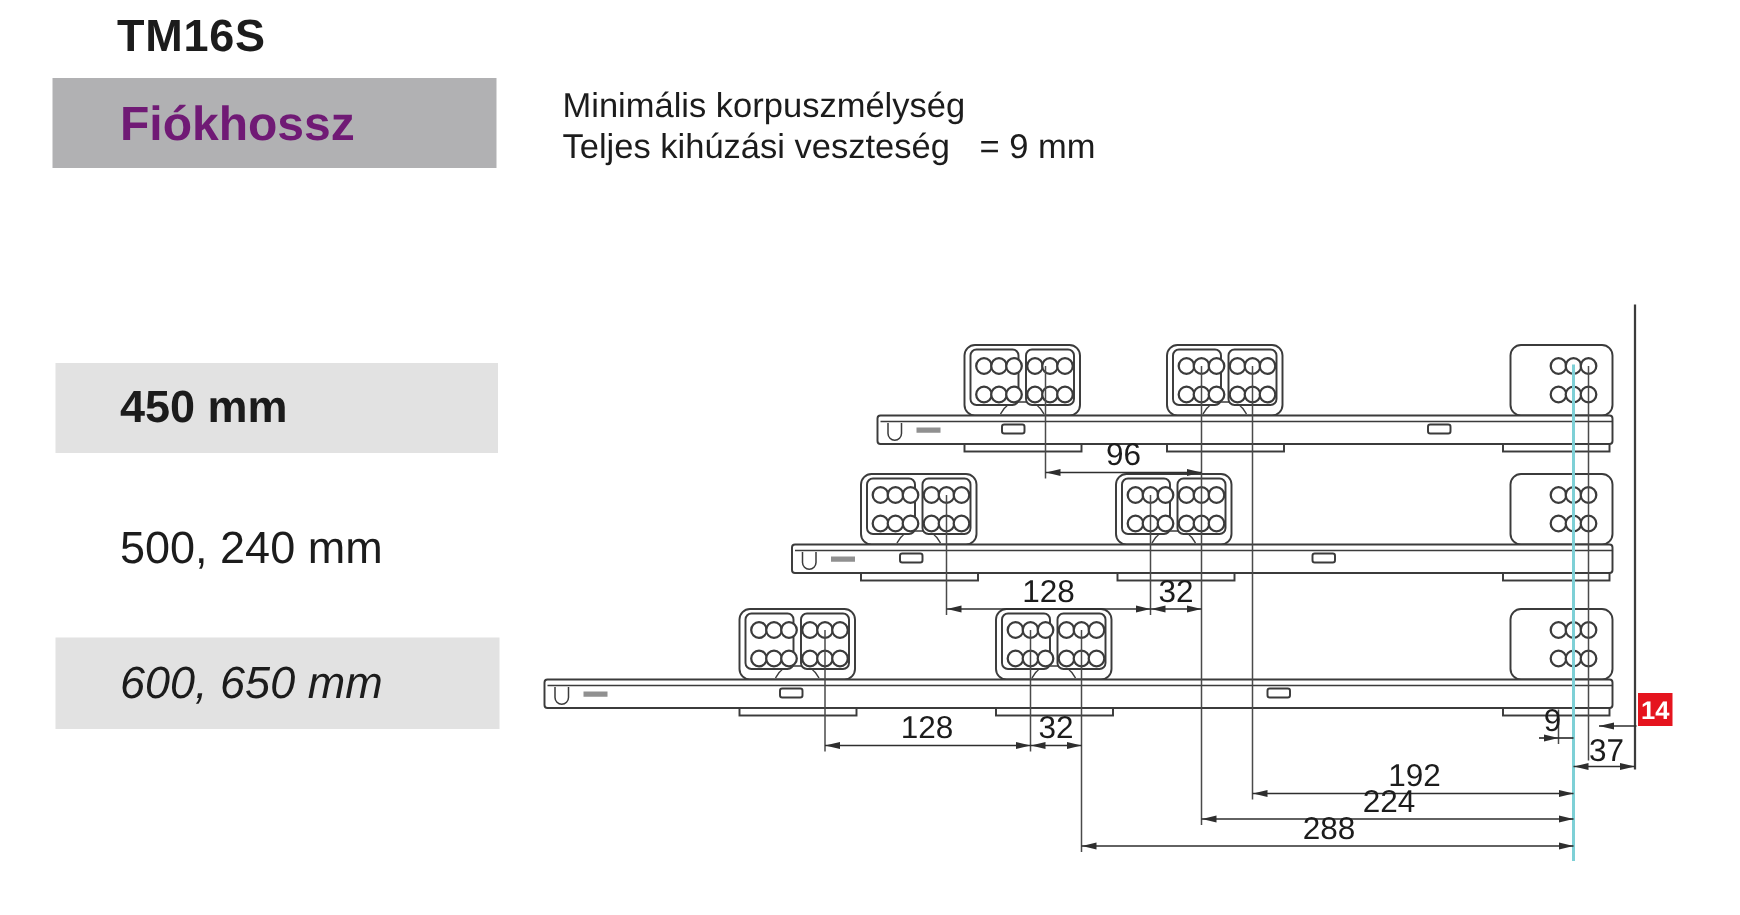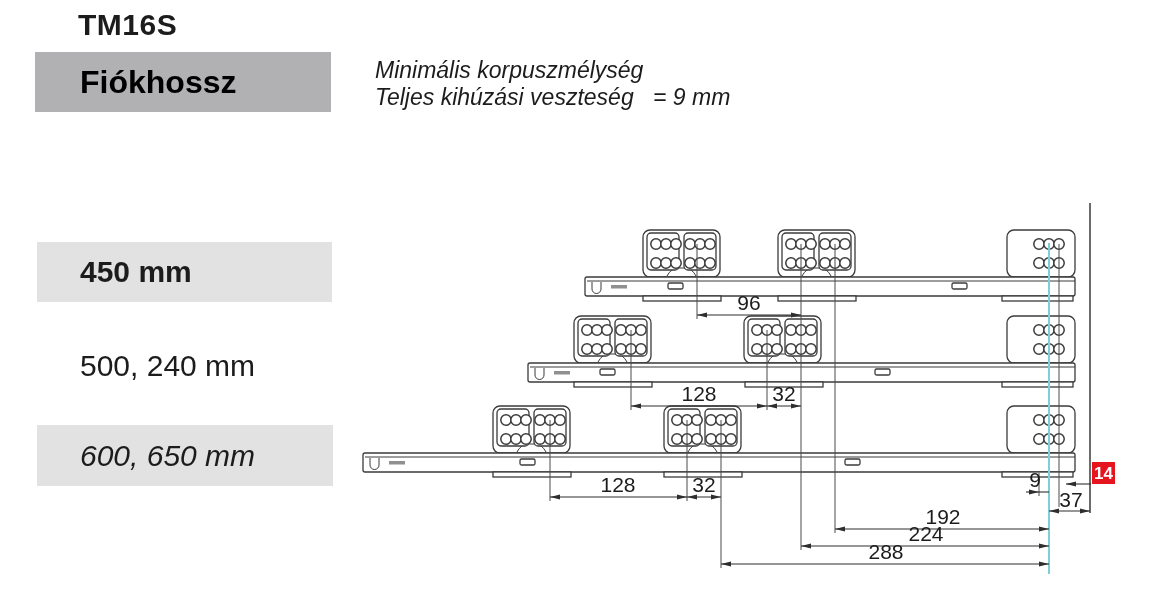--- a/index.html
+++ b/index.html
@@ -1,22 +1,22 @@
 <!DOCTYPE html>
 <html><head>
 <meta charset="utf-8">
 <style>
   html,body{margin:0;padding:0;background:#ffffff;}
   #page{position:relative;width:1160px;height:610px;background:#fff;overflow:hidden;
         font-family:"Liberation Sans",sans-serif;color:#1c1c1c;}
   .abs{position:absolute;}
   #title{left:78px;top:8px;font-size:30px;font-weight:700;letter-spacing:.5px;}
   #hdr-box{left:35px;top:52px;width:296px;height:60px;background:#b1b1b3;}
-  #hdr-label{left:80px;top:52px;height:60px;line-height:60px;font-size:32px;font-weight:700;color:#000000;}
-  #specs{left:375px;top:57px;font-size:23px;line-height:27px;font-style:italic;}
+  #hdr-label{left:80px;top:52px;height:60px;line-height:60px;font-size:32px;font-weight:700;color:#701a75;}
+  #specs{left:375px;top:57px;font-size:23px;line-height:27px;}
   .spec-row{display:flex;}
   .spec-label{width:278px;}
   .row-label{font-size:30px;}
   #row1-box{left:37px;top:242px;width:295px;height:60px;background:#e2e2e2;}
   #row1-label{left:80px;top:242px;height:60px;line-height:60px;font-weight:bold;}
   #row2-label{left:80px;top:336px;height:60px;line-height:60px;}
   #row3-box{left:37px;top:425px;width:296px;height:61px;background:#e2e2e2;}
   #row3-label{left:80px;top:425px;height:61px;line-height:61px;font-style:italic;}
   svg{position:absolute;left:0;top:0;}
   .part{fill:#ffffff;stroke:#3b3b3b;stroke-width:1.3;}

